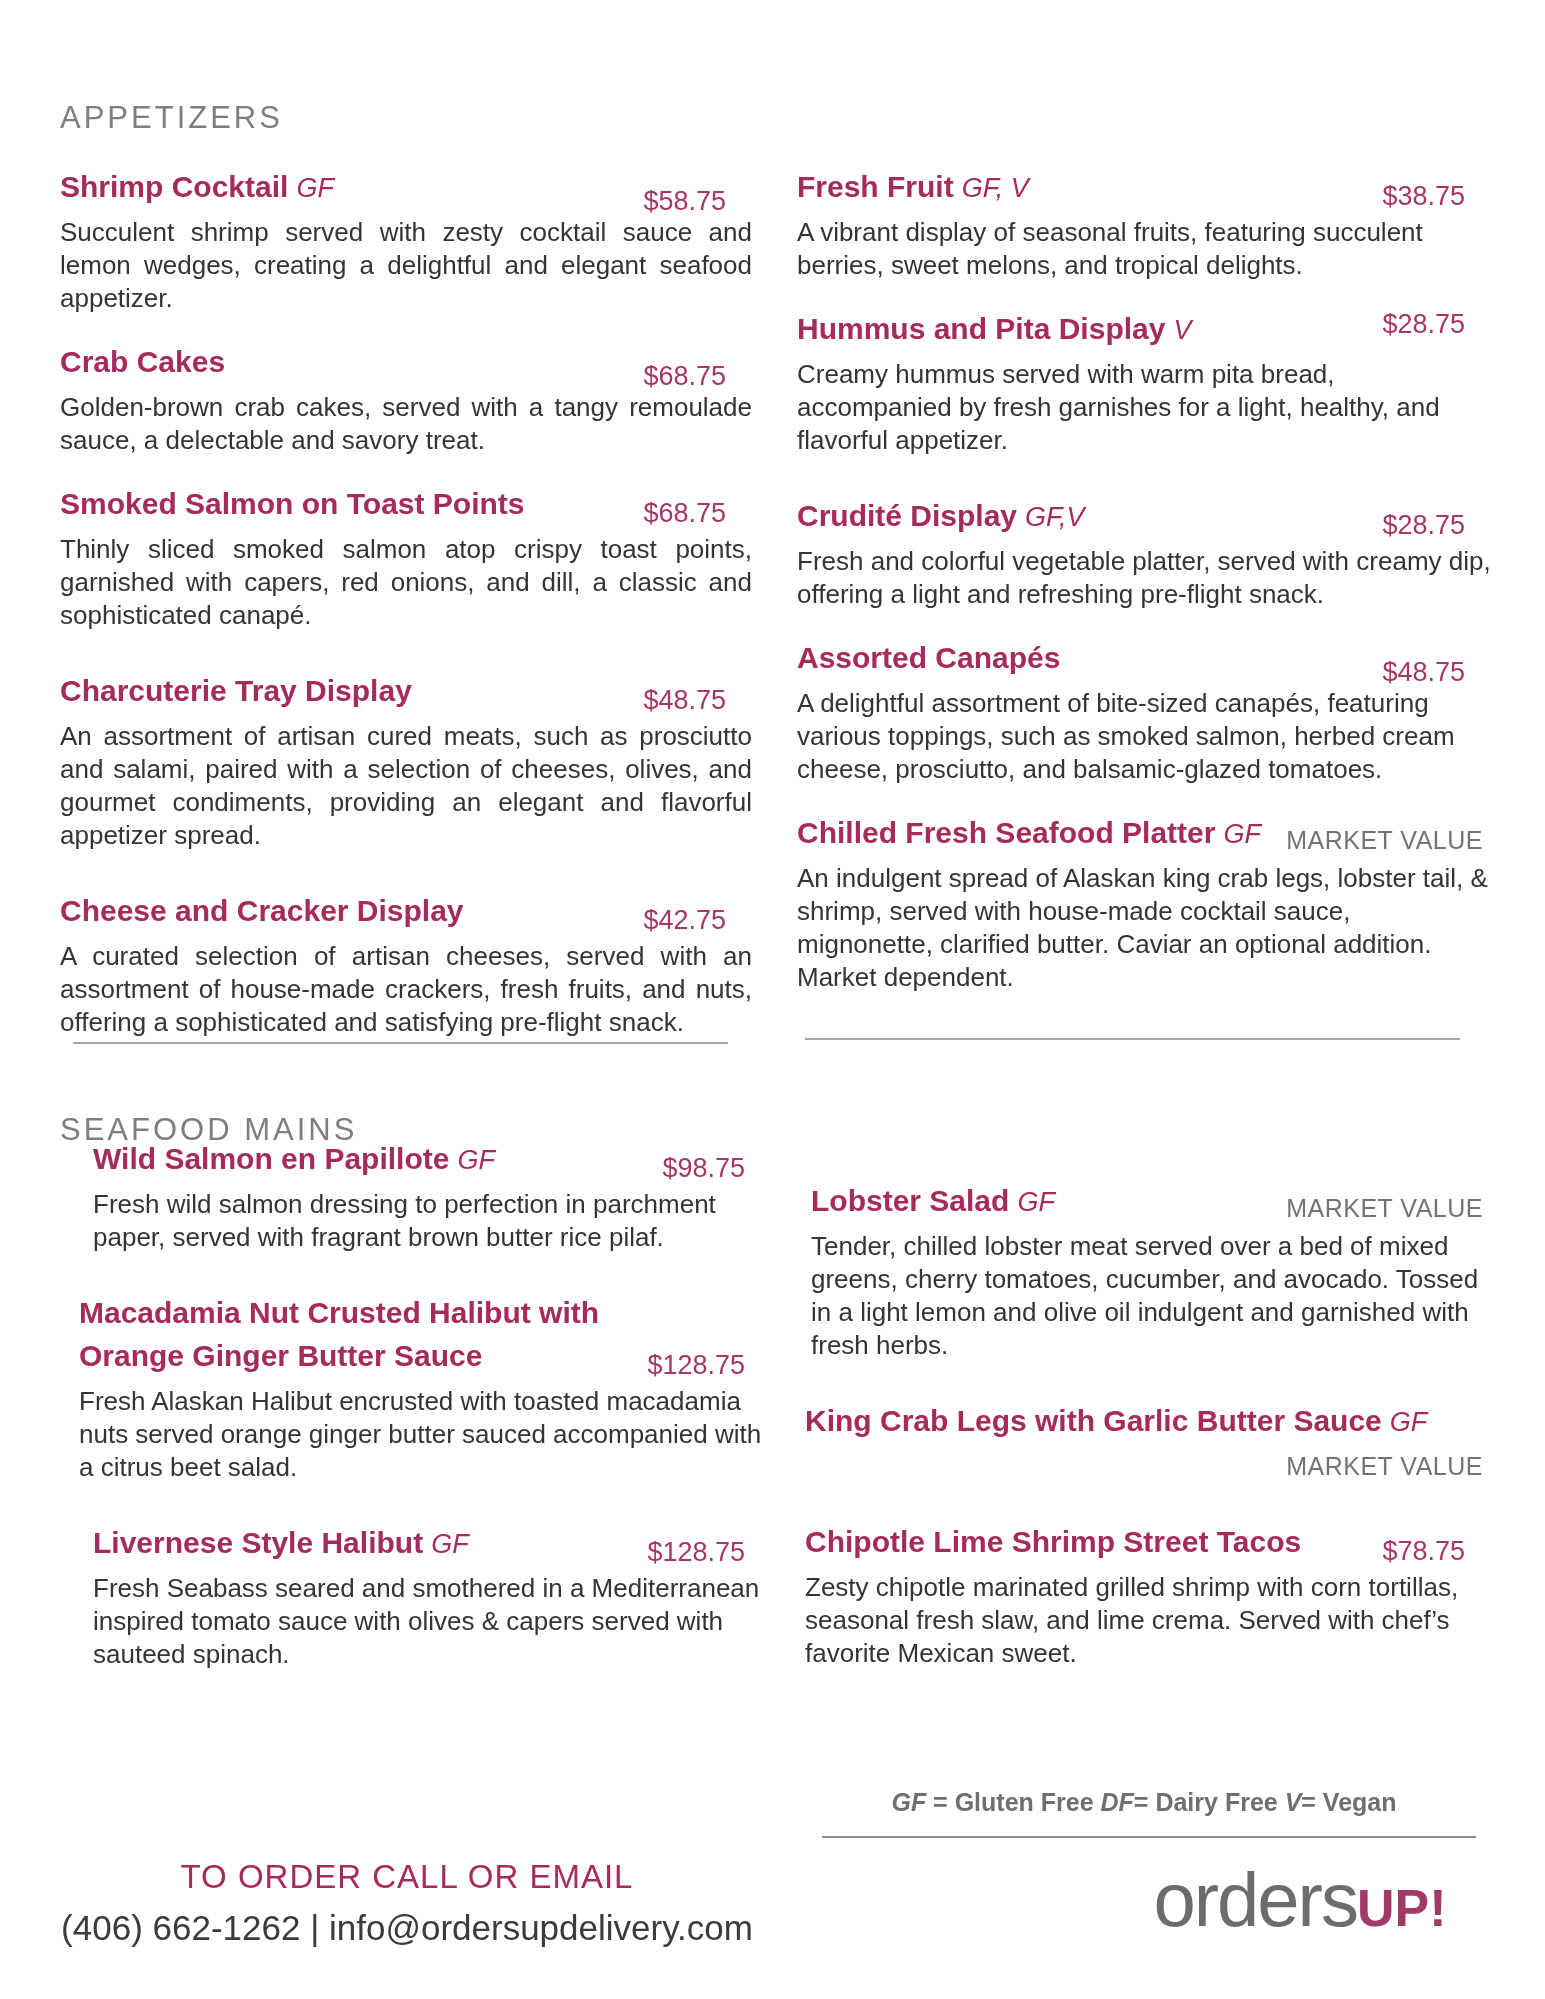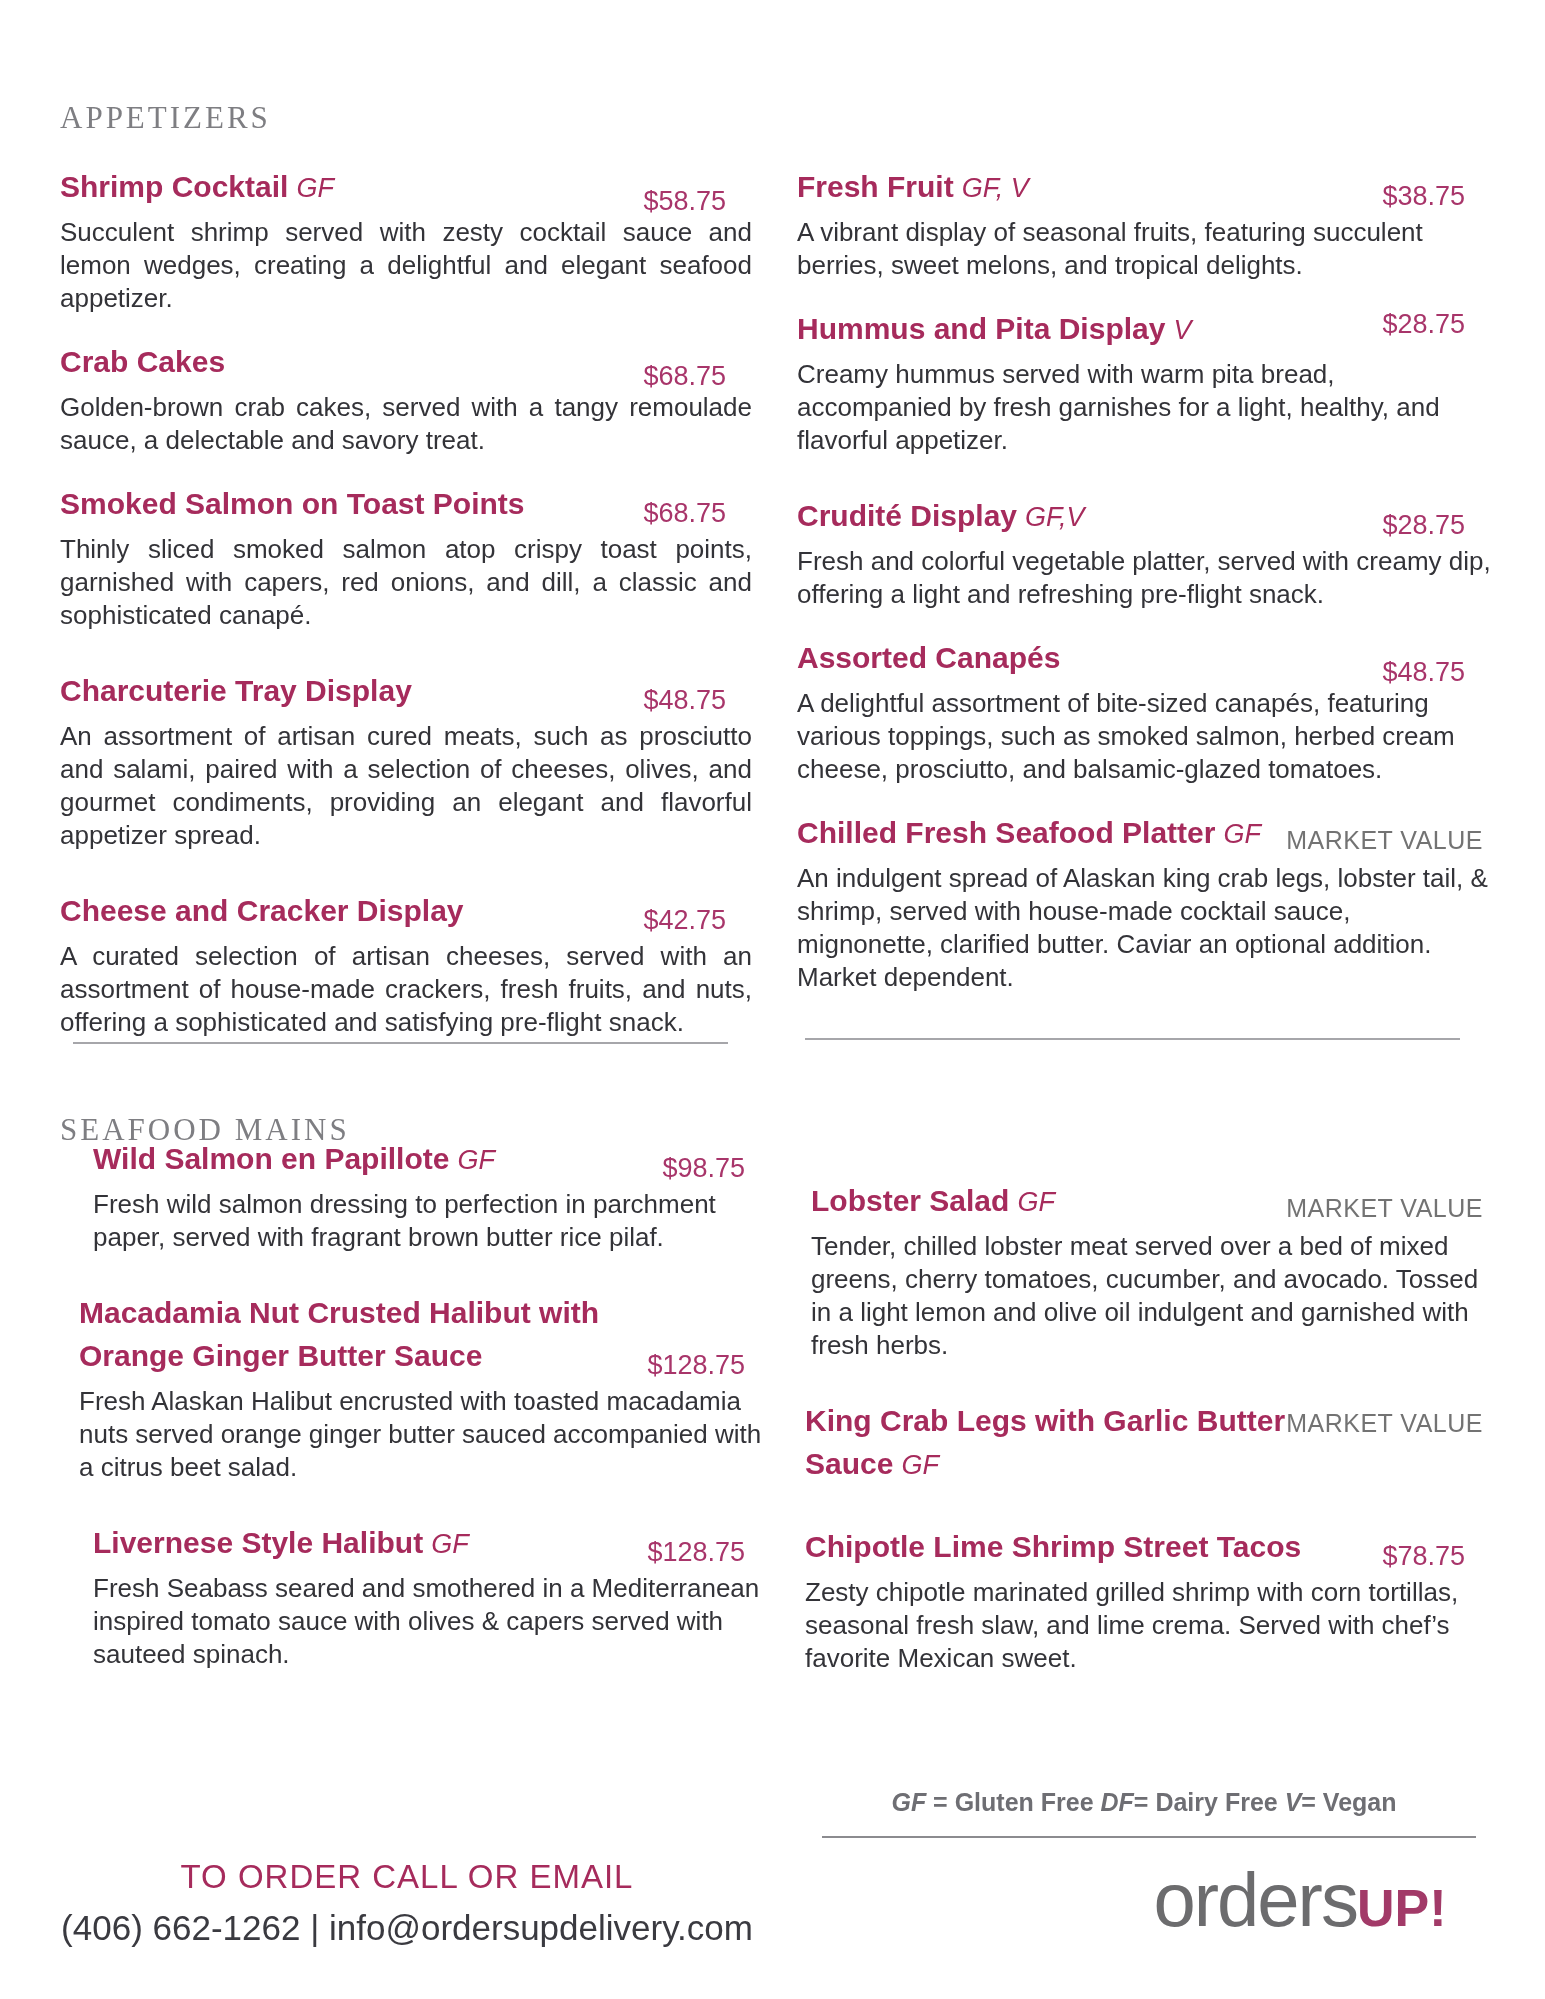--- a/index.html
+++ b/index.html
@@ -8,41 +8,40 @@
     width:1545px;height:1999px;
     background:#ffffff;
     font-family:"Liberation Sans", sans-serif;
     overflow:hidden;
   }
   .section-h{
     font-size:31px;
     letter-spacing:3px;
     color:#7e7e82;
     font-weight:400;
-    font-family:Liberation Serif, serif;
   }
   #h-appetizers{position:absolute;left:60px;top:100px;}
   #h-mains{position:absolute;left:60px;top:1112px;}
 
   .col{position:absolute;}
   #col-app-left{left:60px;top:168px;width:692px;}
   #col-app-right{left:797px;top:168px;width:694px;}
   #col-mains-left{left:60px;top:1140px;width:692px;margin-left:19px;}
   #col-mains-right{left:797px;top:1182px;width:694px;}
 
   .item{margin-bottom:28px;}
   .item.gap-lg{margin-bottom:40px;}
   .item.indent{padding-left:14px;}
   .item.indent-sm{padding-left:8px;}
 
   .title-row{
     display:flex;
     align-items:flex-end;
   }
-  .item.price-top .title-row{align-items:flex-start;}
+  .item.price-top .title-row{align-items:flex-start;flex-direction:column;}
   .name-wrap{flex:1 1 auto;line-height:38px;}
   .item-name{
     font-size:30px;font-weight:700;color:#a62b5c;
   }
   .diet{
     font-size:27px;font-style:italic;font-weight:400;color:#a62b5c;
     margin-left:8px;
   }
   .price{
     flex:0 0 auto;

